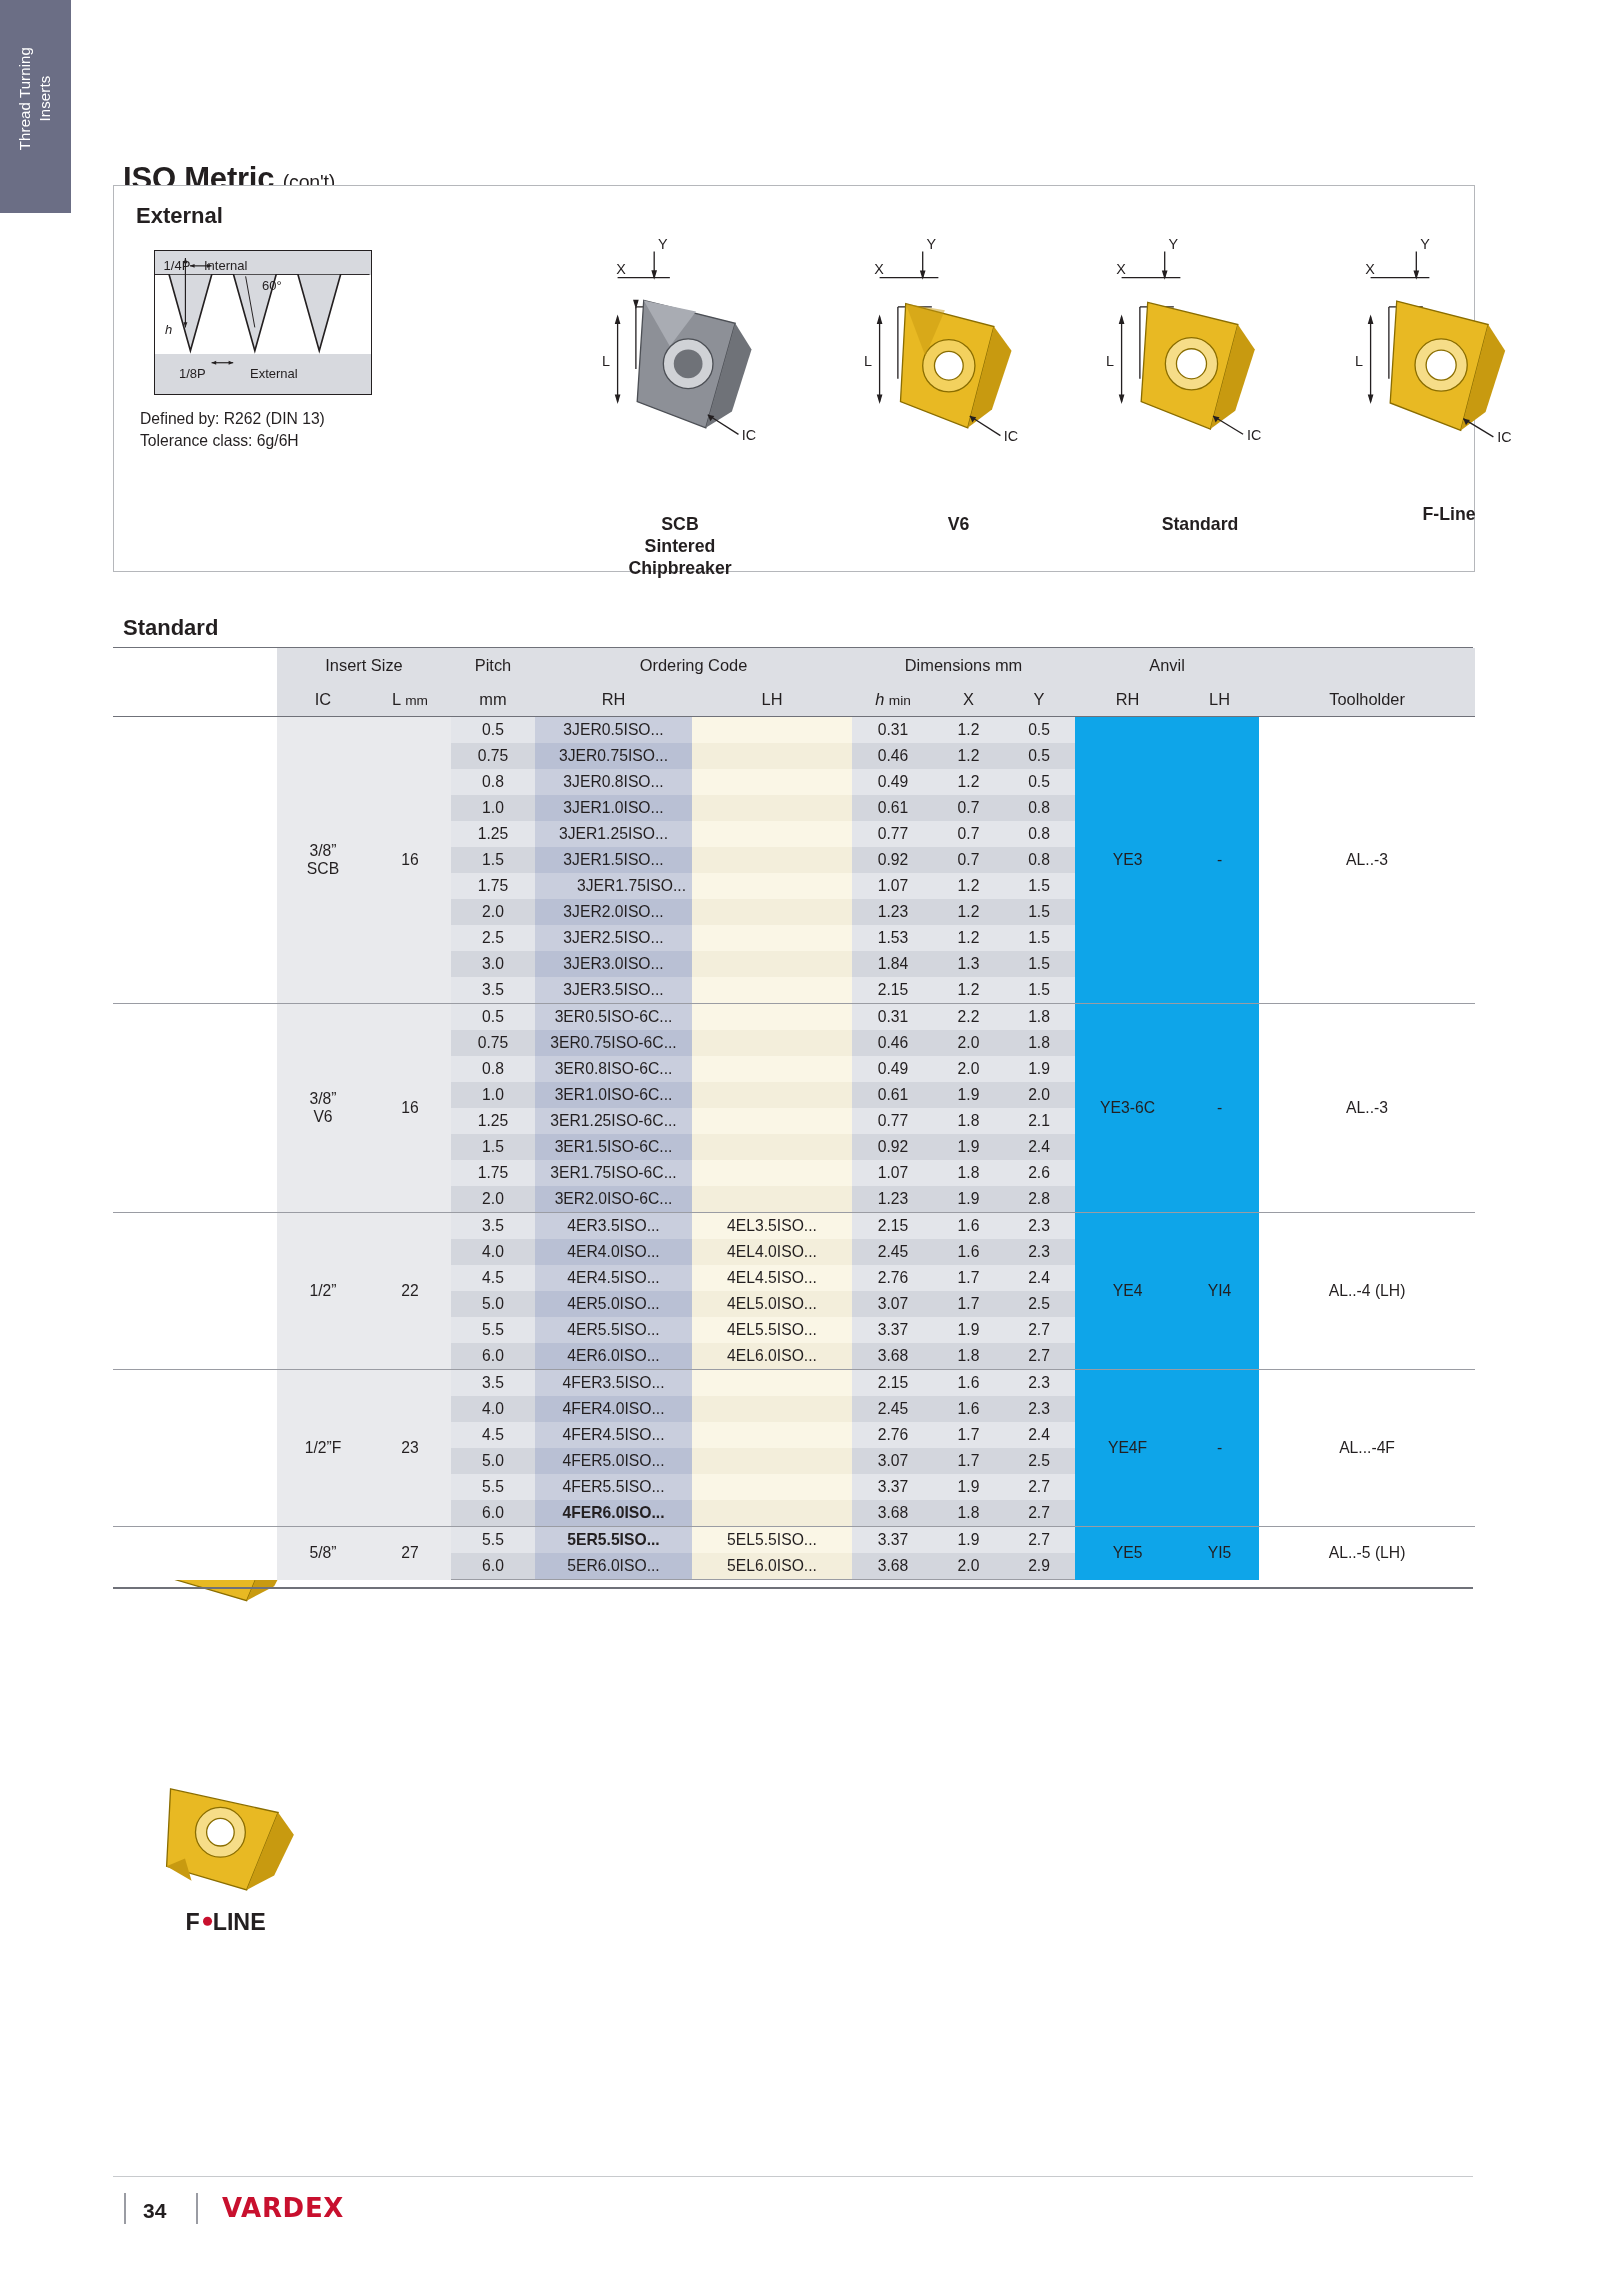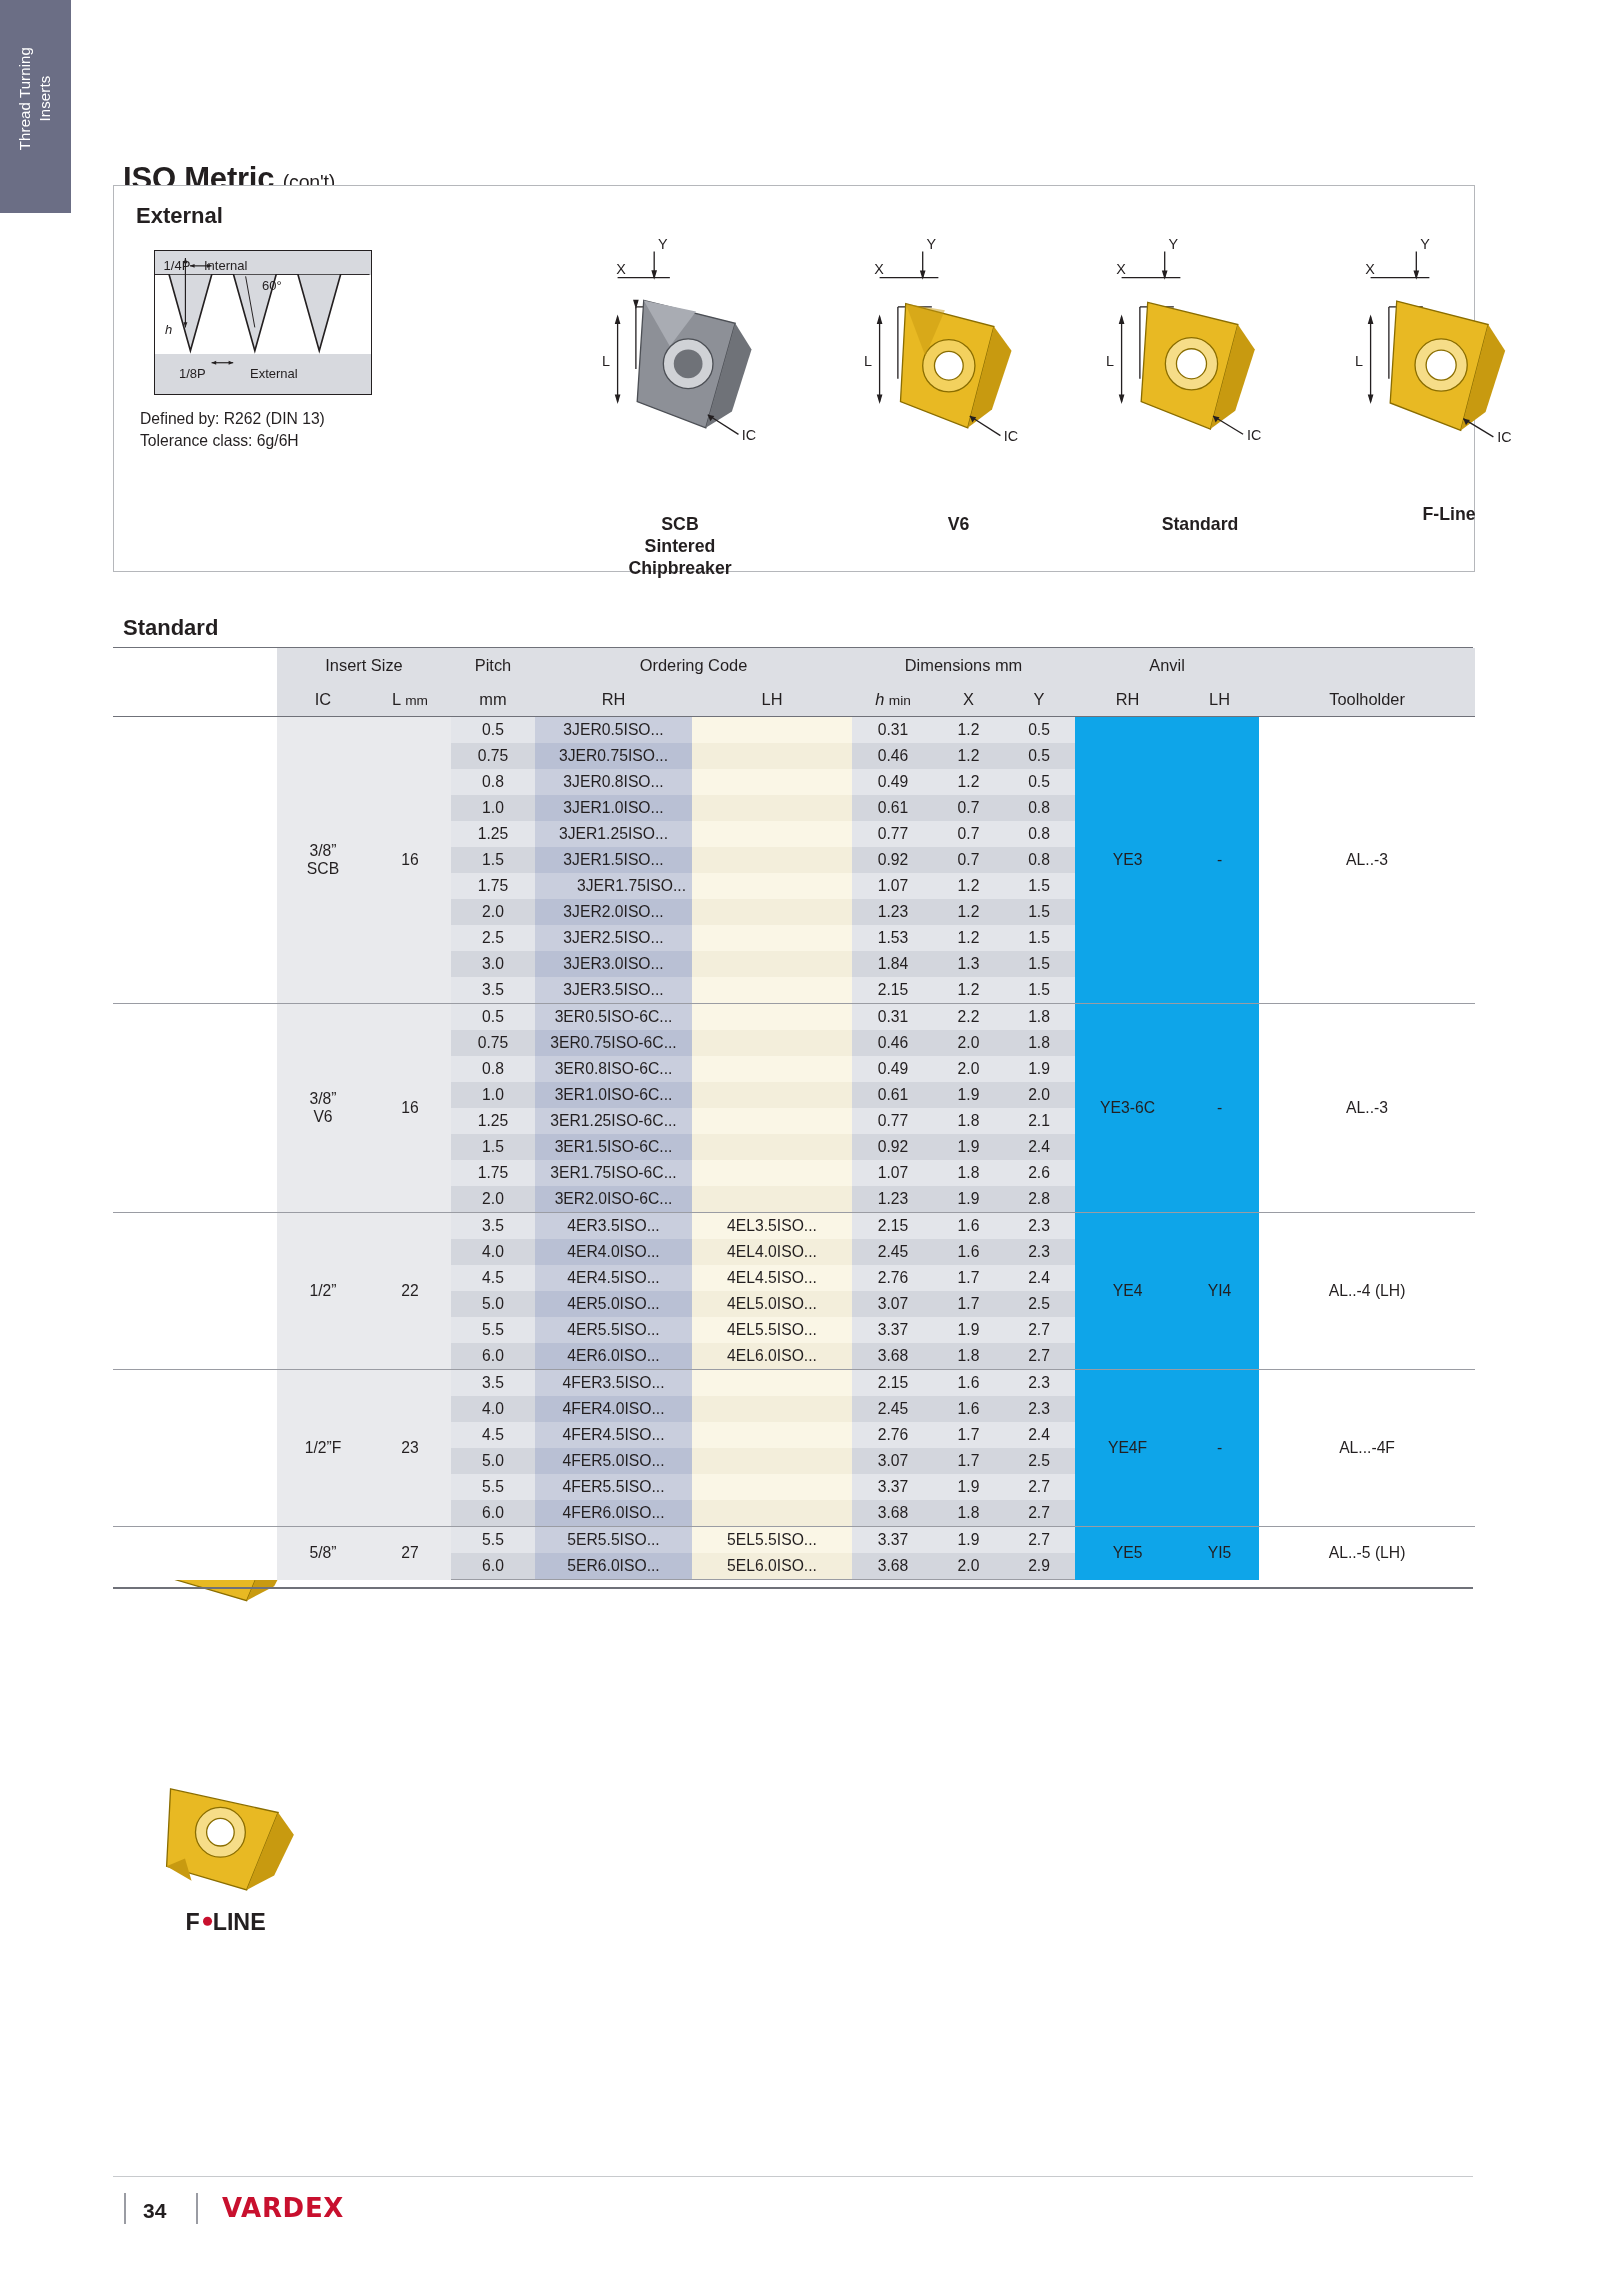--- a/index.html
+++ b/index.html
@@ -773,34 +773,34 @@
         <tr>
           <td class="band-a" style="height: 26px;">5.5</td>
           <td class="ord-rh-a" style="height: 26px;">4FER5.5ISO...</td>
           <td class="ord-lh-a" style="height: 26px;"></td>
           <td class="band-a" style="height: 26px;">3.37</td>
           <td class="band-a" style="height: 26px;">1.9</td>
           <td class="band-a" style="height: 26px;">2.7</td>
         </tr>
         <tr class="blockend">
           <td class="band-b" style="height: 26px;">6.0</td>
-          <td class="ord-rh-b" style="height: 26px;">4FER6.0ISO...</td>
+          <td class="ord-rh-b" style="height: 26px; font-weight: bold;">4FER6.0ISO...</td>
           <td class="ord-lh-b" style="height: 26px;"></td>
           <td class="band-b" style="height: 26px;">3.68</td>
           <td class="band-b" style="height: 26px;">1.8</td>
           <td class="band-b" style="height: 26px;">2.7</td>
         </tr>
         <tr>
           <td class="th grp-rule" rowspan="2" style="height: 26px;"></td>
           <td class="gp grp-rule" rowspan="2" style="height: 26px;">
             <div>5/8”</div>
           </td>
           <td class="gp grp-rule" rowspan="2" style="height: 26px;">27</td>
           <td class="band-a grp-rule" style="height: 26px;">5.5</td>
-          <td class="ord-rh-a grp-rule" style="height: 16px;">5ER5.5ISO...</td>
+          <td class="ord-rh-a grp-rule" style="height: 16px; font-weight: bold;">5ER5.5ISO...</td>
           <td class="ord-lh-a grp-rule" style="height: 26px;">5EL5.5ISO...</td>
           <td class="band-a grp-rule" style="height: 26px;">3.37</td>
           <td class="band-a grp-rule" style="height: 26px;">1.9</td>
           <td class="band-a grp-rule" style="height: 26px;">2.7</td>
           <td class="anv grp-rule" rowspan="2" style="height: 26px;">YE5</td>
           <td class="anv grp-rule" rowspan="2" style="height: 26px;">YI5</td>
           <td class="th grp-rule" rowspan="2" style="height: 26px;">AL..-5 (LH)</td>
         </tr>
         <tr class="blockend">
           <td class="band-b" style="height: 26px;">6.0</td>

